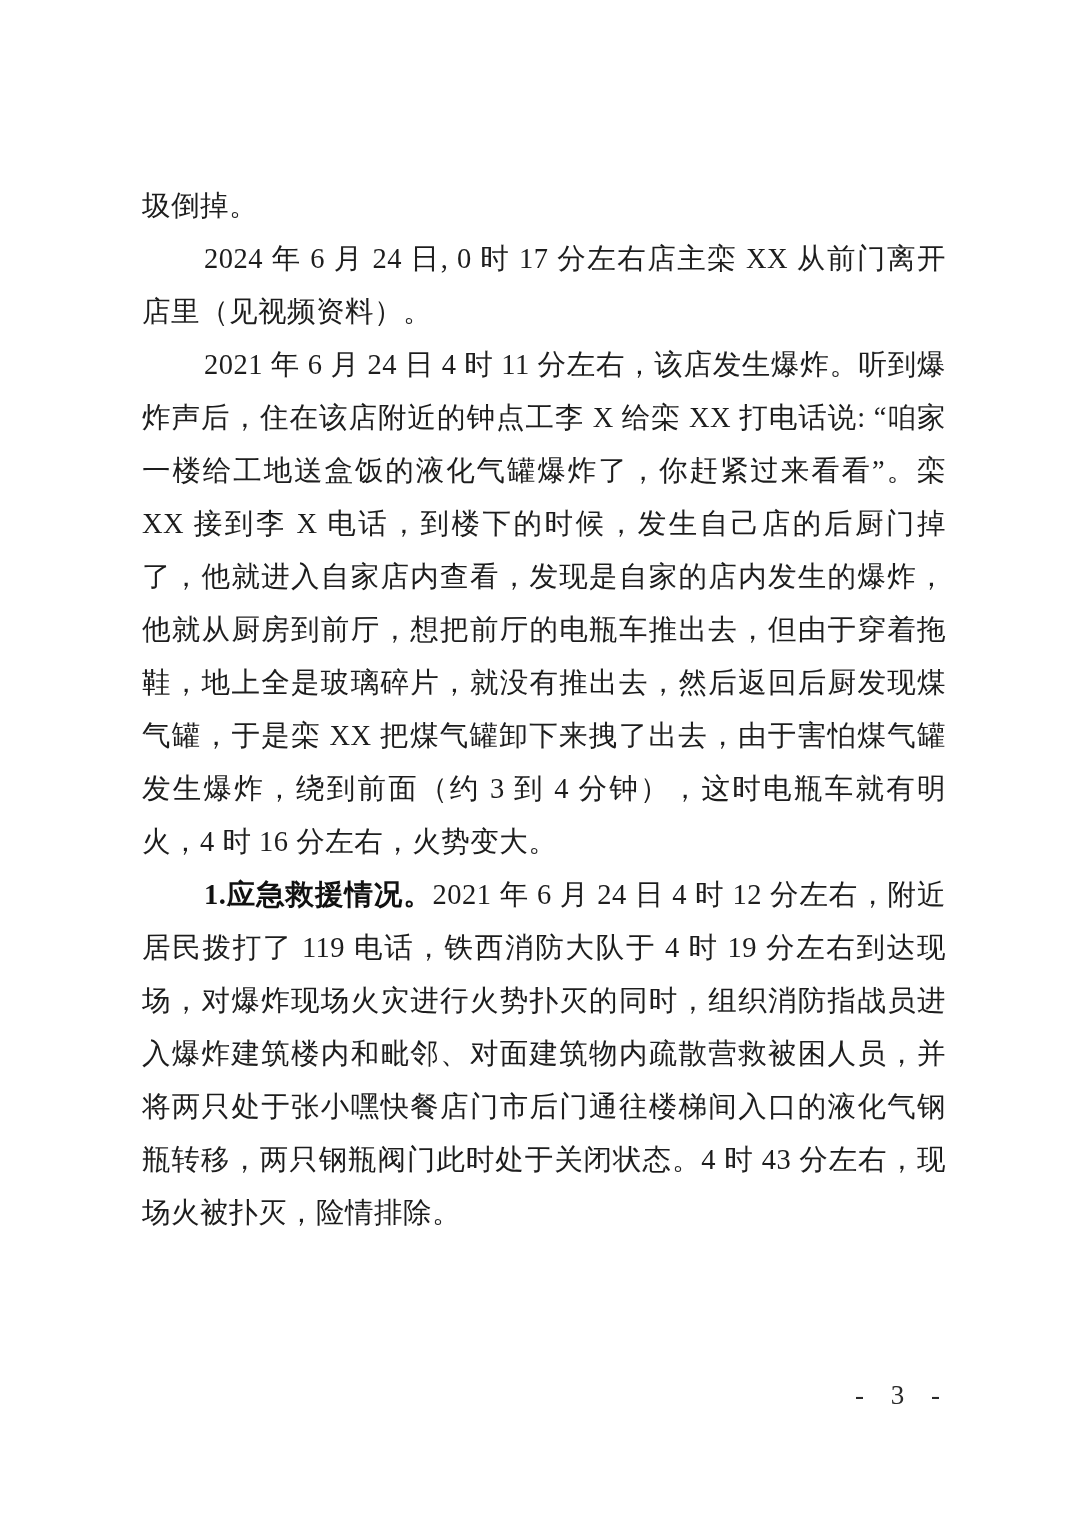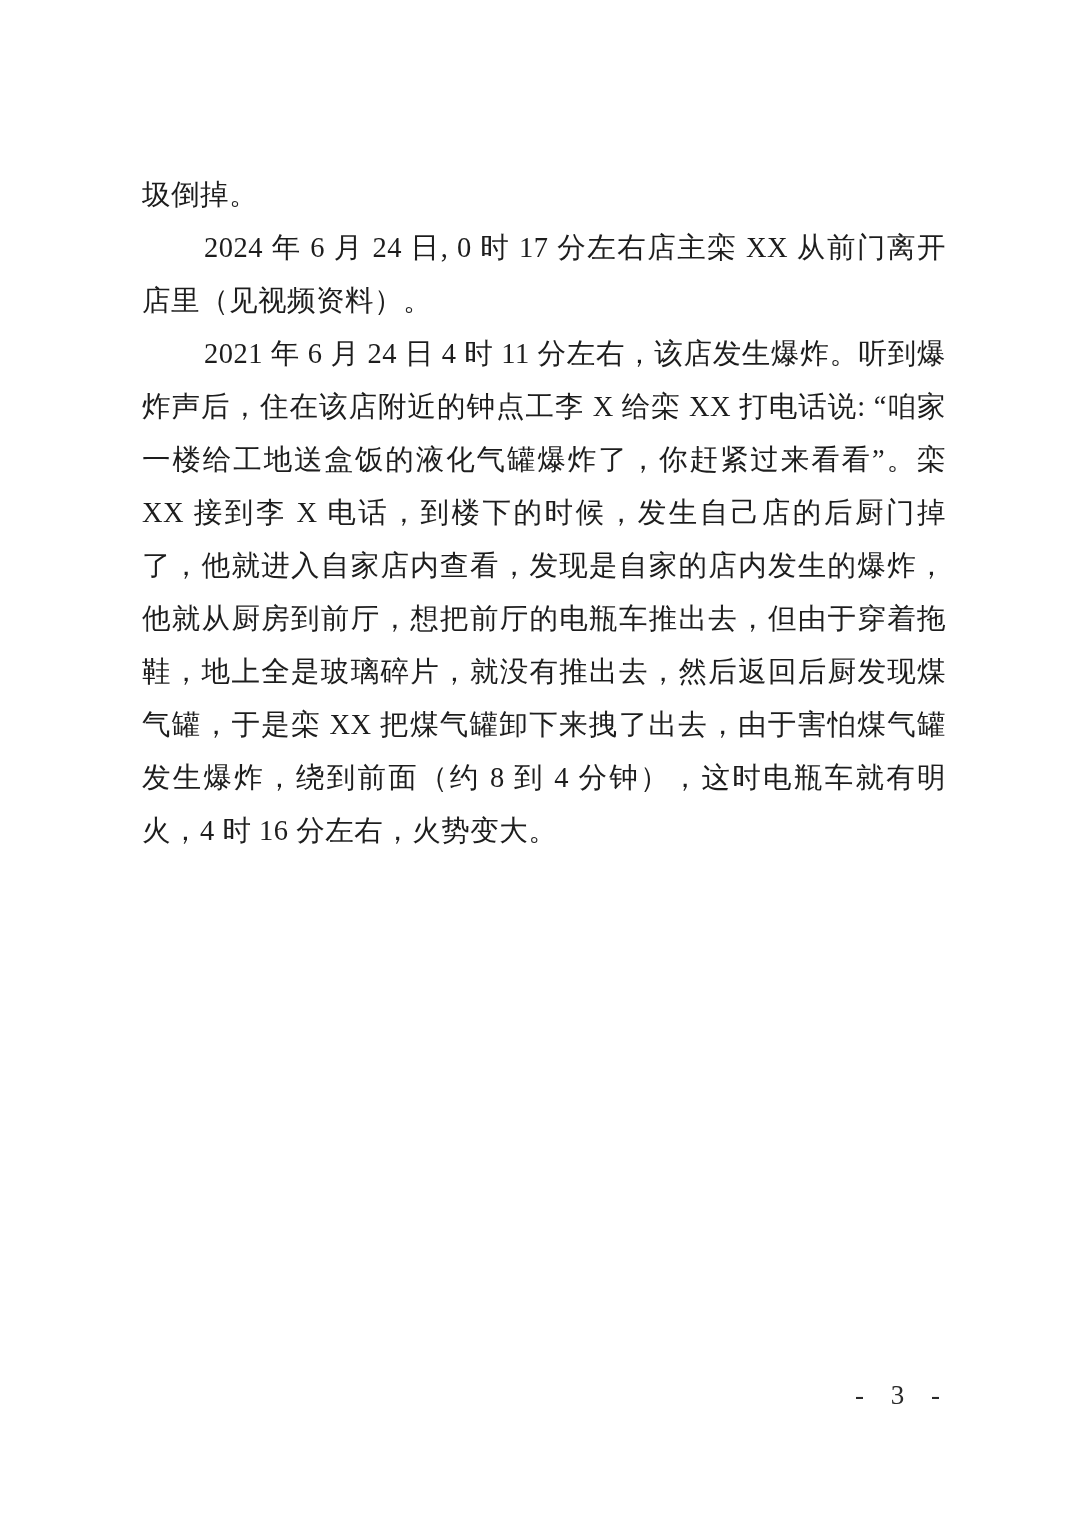--- a/index.html
+++ b/index.html
@@ -15,21 +15,21 @@
     font-family: "Liberation Serif", "DejaVu Serif", serif;
   }
   .page {
     position: absolute;
     inset: 0;
     background: #ffffff;
   }
   .doc-content {
     position: absolute;
     left: 142px;
-    top: 168px;
+    top: 179px;
     width: 804px;
     font-size: 28.5px;
     line-height: 53px;
     color: #1d1d1d;
     text-align: justify;
     text-justify: inter-ideograph;
     letter-spacing: 0.5px;
   }
   .doc-content p,
   .doc-content h2 {
@@ -64,21 +64,24 @@
 <body>
 
 <div class="page">
 
   <div class="doc-content">
 
     <p class="para-continuation">圾倒掉。</p>
 
     <p class="para-indent">2024 年 6 月 24 日, 0 时 17 分左右店主栾 XX 从前门离开店里（见视频资料）。</p>
 
-    <p class="para-indent">2021 年 6 月 24 日 4 时 11 分左右，该店发生爆炸。听到爆炸声后，住在该店附近的钟点工李 X 给栾 XX 打电话说: “咱家一楼给工地送盒饭的液化气罐爆炸了，你赶紧过来看看”。栾 XX 接到李 X 电话，到楼下的时候，发生自己店的后厨门掉了，他就进入自家店内查看，发现是自家的店内发生的爆炸，他就从厨房到前厅，想把前厅的电瓶车推出去，但由于穿着拖鞋，地上全是玻璃碎片，就没有推出去，然后返回后厨发现煤气罐，于是栾 XX 把煤气罐卸下来拽了出去，由于害怕煤气罐发生爆炸，绕到前面（约 8 到 4 分钟），这时电瓶车就有明火，4 时 16 分左右，火势变大。</p>
+    <p class="para-indent">2021 年 6 月 24 日 4 时 11 分左右，该店发生爆炸。听到爆炸声后，住在该店附近的钟点工李 X 给栾 XX 打电话说: “咱家一楼给工地送盒饭的液化气罐爆炸了，你赶紧过来看看”。栾 XX 接到李 X 电话，到楼下的时候，发生自己店的后厨门掉了，他就进入自家店内查看，发现是自家的店内发生的爆炸，他就从厨房到前厅，想把前厅的电瓶车推出去，但由于穿着拖鞋，地上全是玻璃碎片，就没有推出去，然后返回后厨发现煤气罐，于是栾 XX 把煤气罐卸下来拽了出去，由于害怕煤气罐发生爆炸，绕到前面（约 3 到 4 分钟），这时电瓶车就有明火，4 时 16 分左右，火势变大。</p>
 
 
+    <p class="para-indent">
+      <span class="bold-lead">1.应急救援情况。</span><span>2021 年 6 月 24 日 4 时 12 分左右，附近居民拨打了 119 电话，铁西消防大队于 4 时 19 分左右到达现场，对爆炸现场火灾进行火势扑灭的同时，组织消防指战员进入爆炸建筑楼内和毗邻、对面建筑物内疏散营救被困人员，并将两只处于张小嘿快餐店门市后门通往楼梯间入口的液化气钢瓶转移，两只钢瓶阀门此时处于关闭状态。4 时 43 分左右，现场火被扑灭，险情排除。</span>
+    </p>
 
   </div>
 
   <div class="page-footer">- 3 -</div>
 
 </div>
 
 </body></html>

